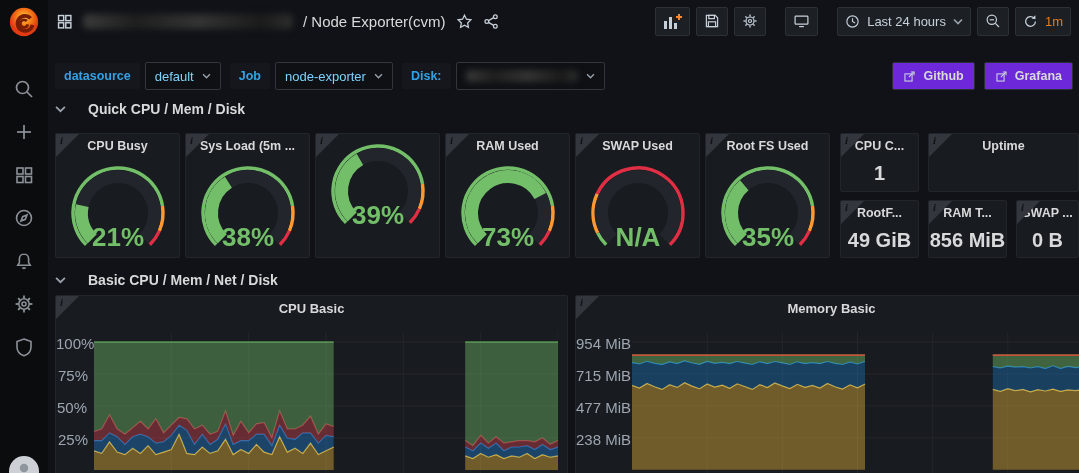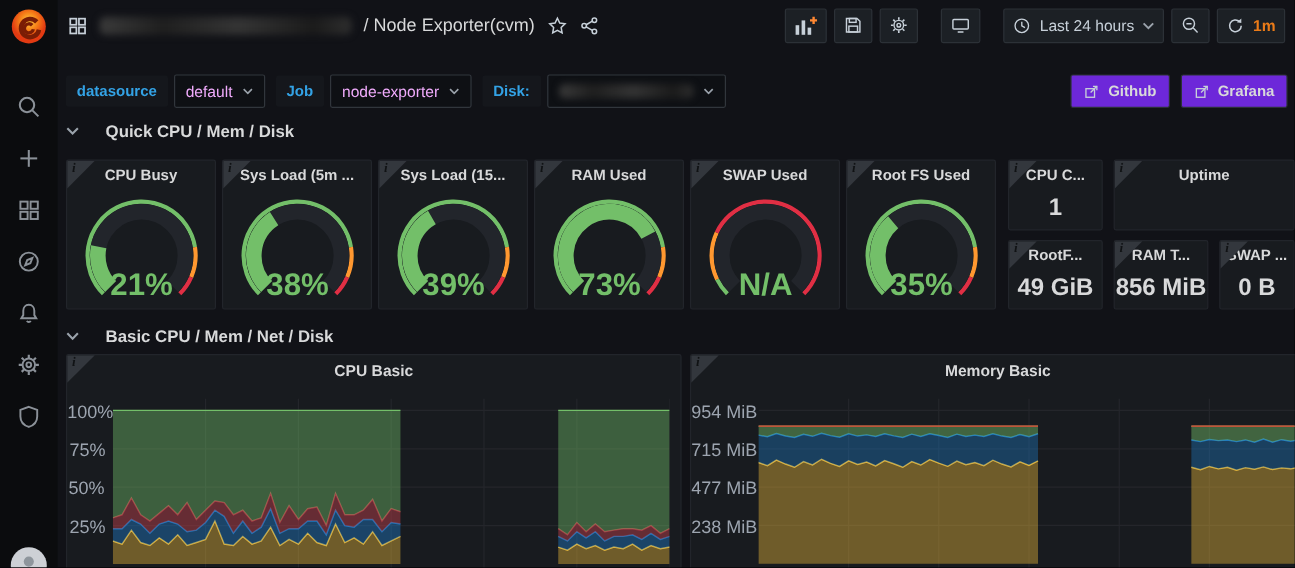--- a/index.html
+++ b/index.html
@@ -22,29 +22,29 @@
           filter:blur(3px);border-radius:5px;}
   .redact.bc{width:210px;height:15px;}
   .redact.host{width:112px;height:12px;}
   .crumb-title{font-size:15px;font-weight:500;color:#d8d9da;white-space:nowrap;cursor:pointer;}
   .crumb .micon{width:17px;height:17px;cursor:pointer;}
   .tb-right{margin-left:auto;display:flex;align-items:center;gap:6px;}
   .tbtn{height:29px;min-width:31px;padding:0 7px;background:#1c2025;border:1px solid #2c3137;
         border-radius:2px;display:flex;align-items:center;justify-content:center;gap:7px;
         color:#c7d0d9;font-size:13px;cursor:pointer;box-sizing:border-box;}
   .gap-l{margin-left:13px;}
-  .orange{color:#eb7b18;font-weight:700;}
+  .orange{color:#eb7b18;font-weight:400;}
   
   .filters{position:absolute;left:55px;top:62px;width:1018px;display:flex;align-items:center;gap:9px;}
   .chip{height:26px;display:flex;align-items:center;}
   .chip-label{background:#15171c;color:#33a2e5;font-size:12.5px;font-weight:700;padding:0 9px;
               height:26px;display:flex;align-items:center;border-radius:2px;}
   .chip-value{margin-left:5px;height:26px;background:#0e1014;border:1px solid #31363c;border-radius:2px;
               display:flex;align-items:center;gap:8px;padding:0 9px;font-size:13px;font-weight:500;
-              color:#f0abfc;cursor:pointer;}
+              color:#7dd3fc;cursor:pointer;}
   .links{margin-left:auto;display:flex;gap:9px;}
   .link-btn{height:26px;background:#6d28d9;border:1px solid #2c3137;border-radius:2px;display:flex;
             align-items:center;gap:7px;padding:0 10px;font-size:12.5px;font-weight:700;color:#d8d9da;
             cursor:pointer;white-space:nowrap;}
   
   .section-hdr{position:absolute;left:55px;display:flex;align-items:center;gap:22px;font-size:14px;
                font-weight:700;color:#d8d9da;cursor:pointer;white-space:nowrap;}
   
   .panel{position:relative;background:#181b1f;border:1px solid #22252b;border-radius:2px;
          box-sizing:border-box;overflow:hidden;}
@@ -311,21 +311,20 @@
           <path d="M 98.30 72.87 A 45 45 0 0 1 88.82 86.82" fill="none" stroke="#E02F44" stroke-width="3.5"></path>
           <path d="M 31.19 80.81 A 36.5 36.5 0 1 1 82.81 80.81" fill="none" stroke="#22252b" stroke-width="13"></path>
           <path d="M 31.19 80.81 A 36.5 36.5 0 0 1 37.44 24.18" fill="none" stroke="#73BF69" stroke-width="13"></path>
           <text x="57" y="88" text-anchor="middle" font-size="26" font-weight="bold" fill="#73BF69" font-family="&quot;Liberation Sans&quot;,sans-serif">38%</text>
         </svg>
       </div>
       <div class="panel gauge-panel">
         <div class="corner">
           <span>i</span>
         </div>
-        <div class="ptitle">Sys Load (15...</div>
         <svg width="114" height="98" viewBox="0 0 114 98">
           <path d="M 25.18 86.82 A 45 45 0 1 1 101.45 47.96" fill="none" stroke="#73BF69" stroke-width="3.5"></path>
           <path d="M 101.45 47.96 A 45 45 0 0 1 98.30 72.87" fill="none" stroke="#FF9830" stroke-width="3.5"></path>
           <path d="M 98.30 72.87 A 45 45 0 0 1 88.82 86.82" fill="none" stroke="#E02F44" stroke-width="3.5"></path>
           <path d="M 31.19 80.81 A 36.5 36.5 0 1 1 82.81 80.81" fill="none" stroke="#22252b" stroke-width="13"></path>
           <path d="M 31.19 80.81 A 36.5 36.5 0 0 1 38.92 23.29" fill="none" stroke="#73BF69" stroke-width="13"></path>
           <text x="57" y="88" text-anchor="middle" font-size="26" font-weight="bold" fill="#73BF69" font-family="&quot;Liberation Sans&quot;,sans-serif">39%</text>
         </svg>
       </div>
       <div class="panel gauge-panel">

